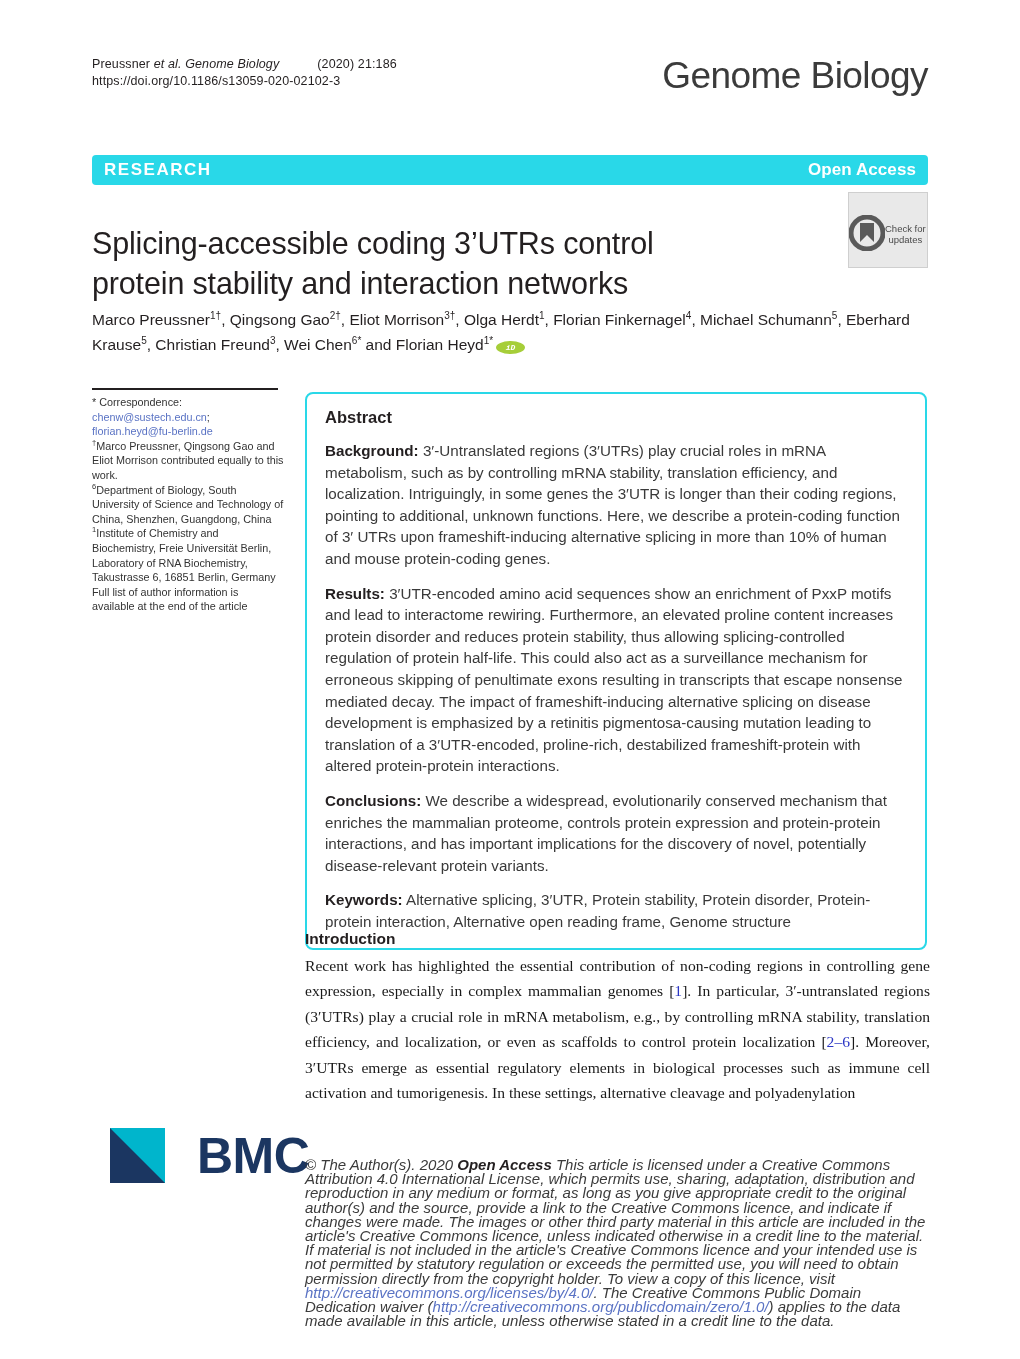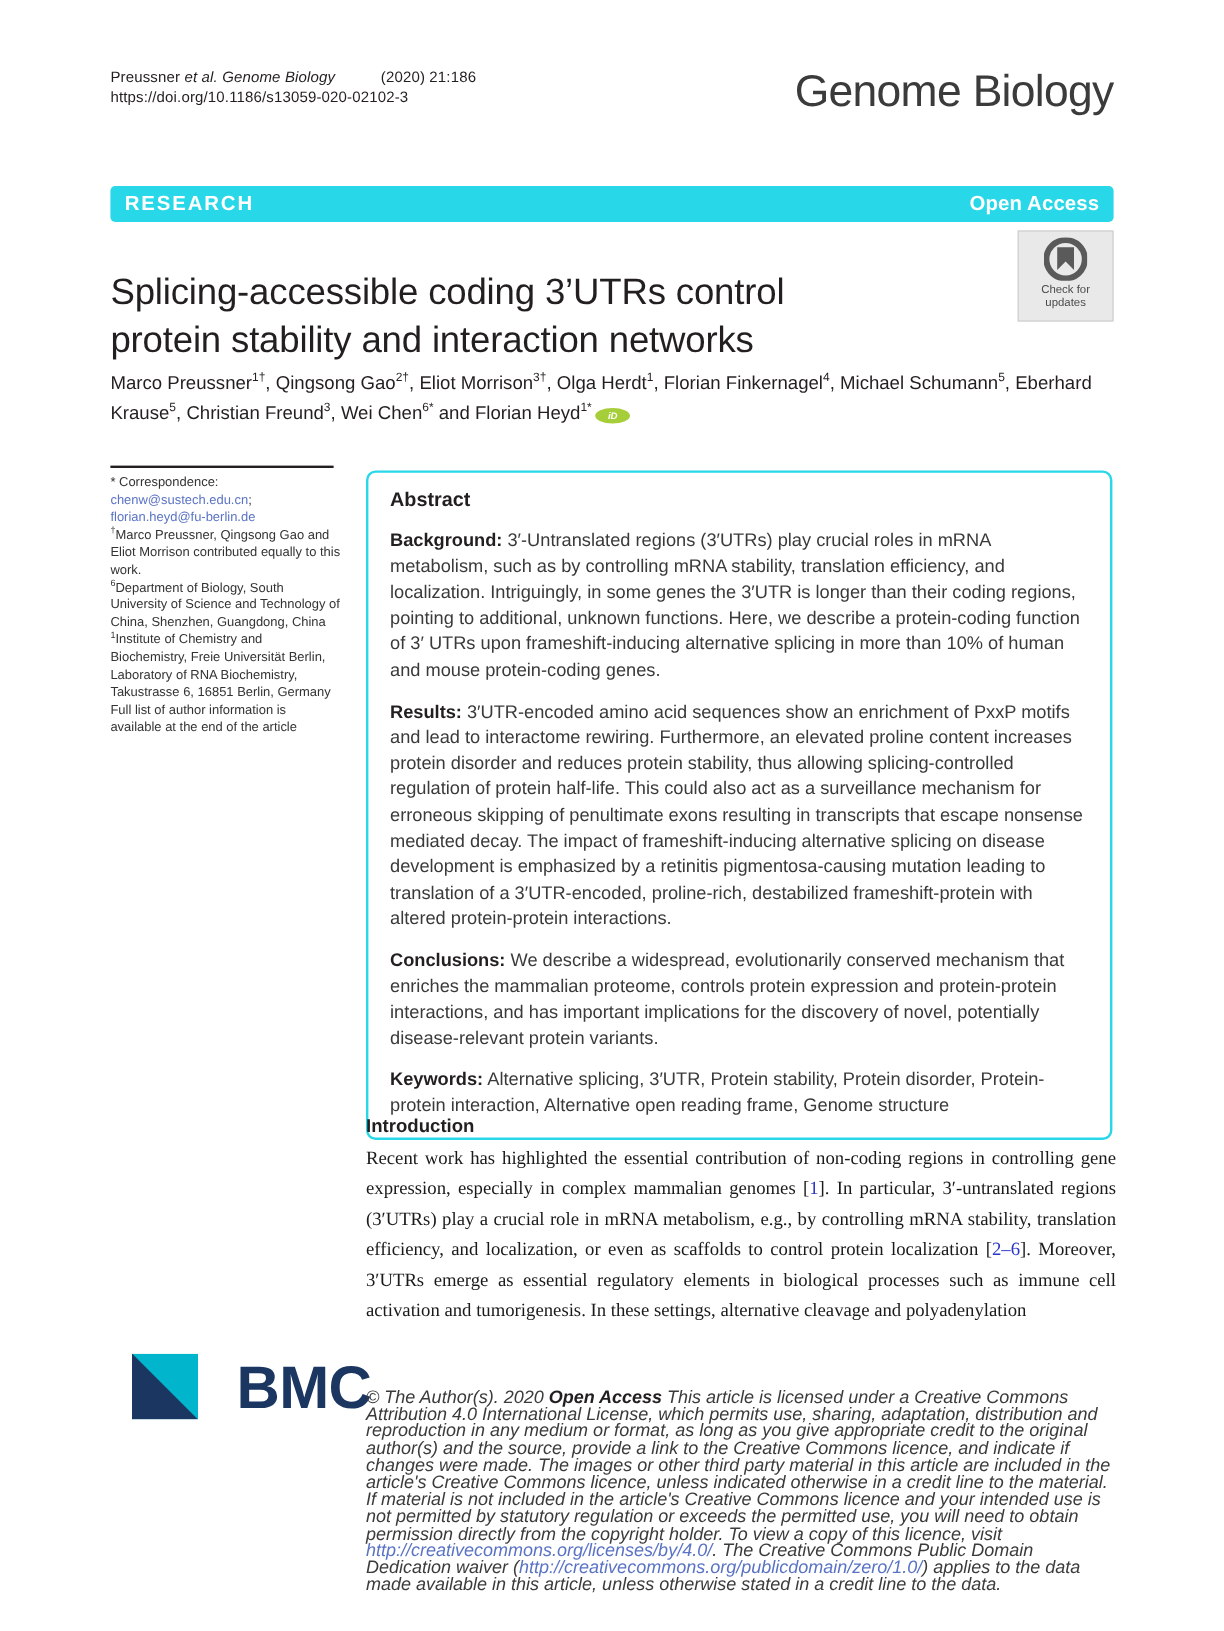--- a/index.html
+++ b/index.html
@@ -78,21 +78,21 @@
   }
 
   
   .crossmark {
     position: absolute;
     right: 92px; top: 192px;
     width: 80px; height: 76px;
     background: #e9e9e9;
     border: 1px solid #cfcfcf;
     display: flex;
-    flex-direction: column;
+    flex-direction: row;
     align-items: center;
     justify-content: flex-start;
     padding-top: 5px;
   }
   .crossmark .cm-text {
     font-size: 9.5px;
     line-height: 11px;
     color: #4a4a4a;
     text-align: center;
     margin-top: 2px;
@@ -114,20 +114,21 @@
     border-radius: 50%;
     background: #a6ce39;
     color: #ffffff;
     font-size: 8px;
     font-weight: 700;
     line-height: 13px;
     text-align: center;
     vertical-align: baseline;
     margin-left: 3px;
     font-style: italic;
+    font-family: Liberation Mono, monospace;
   }
 
   
   .sidebar {
     position: absolute;
     left: 92px; top: 388px;
     width: 192px;
   }
   .sidebar .rule {
     width: 186px; height: 2px;

